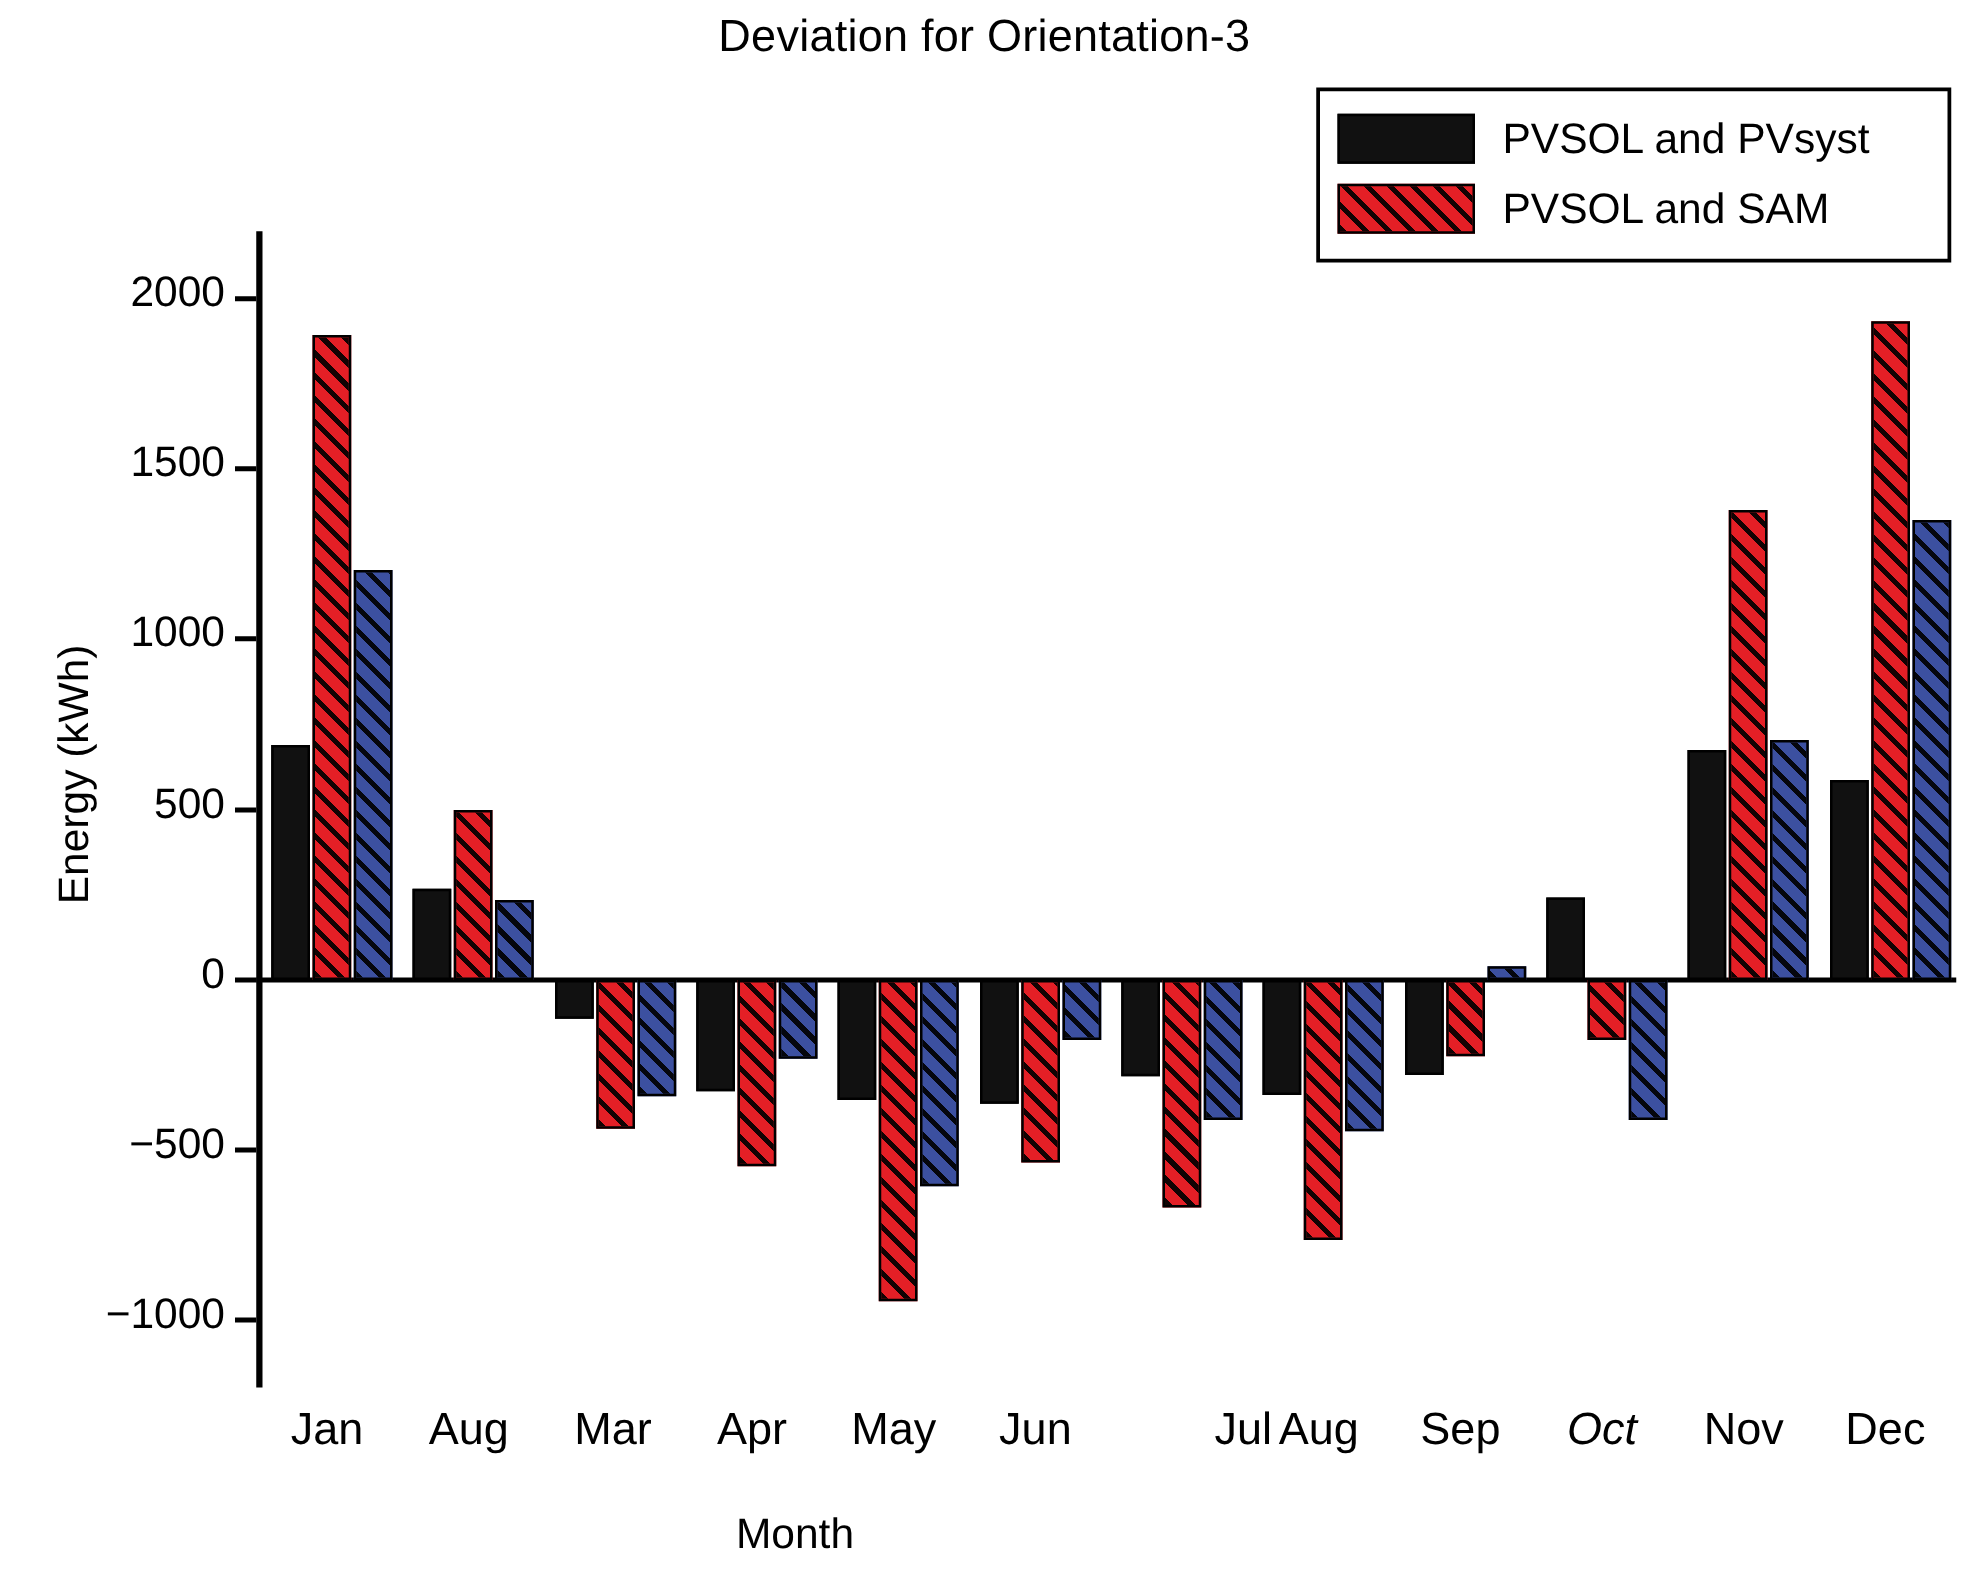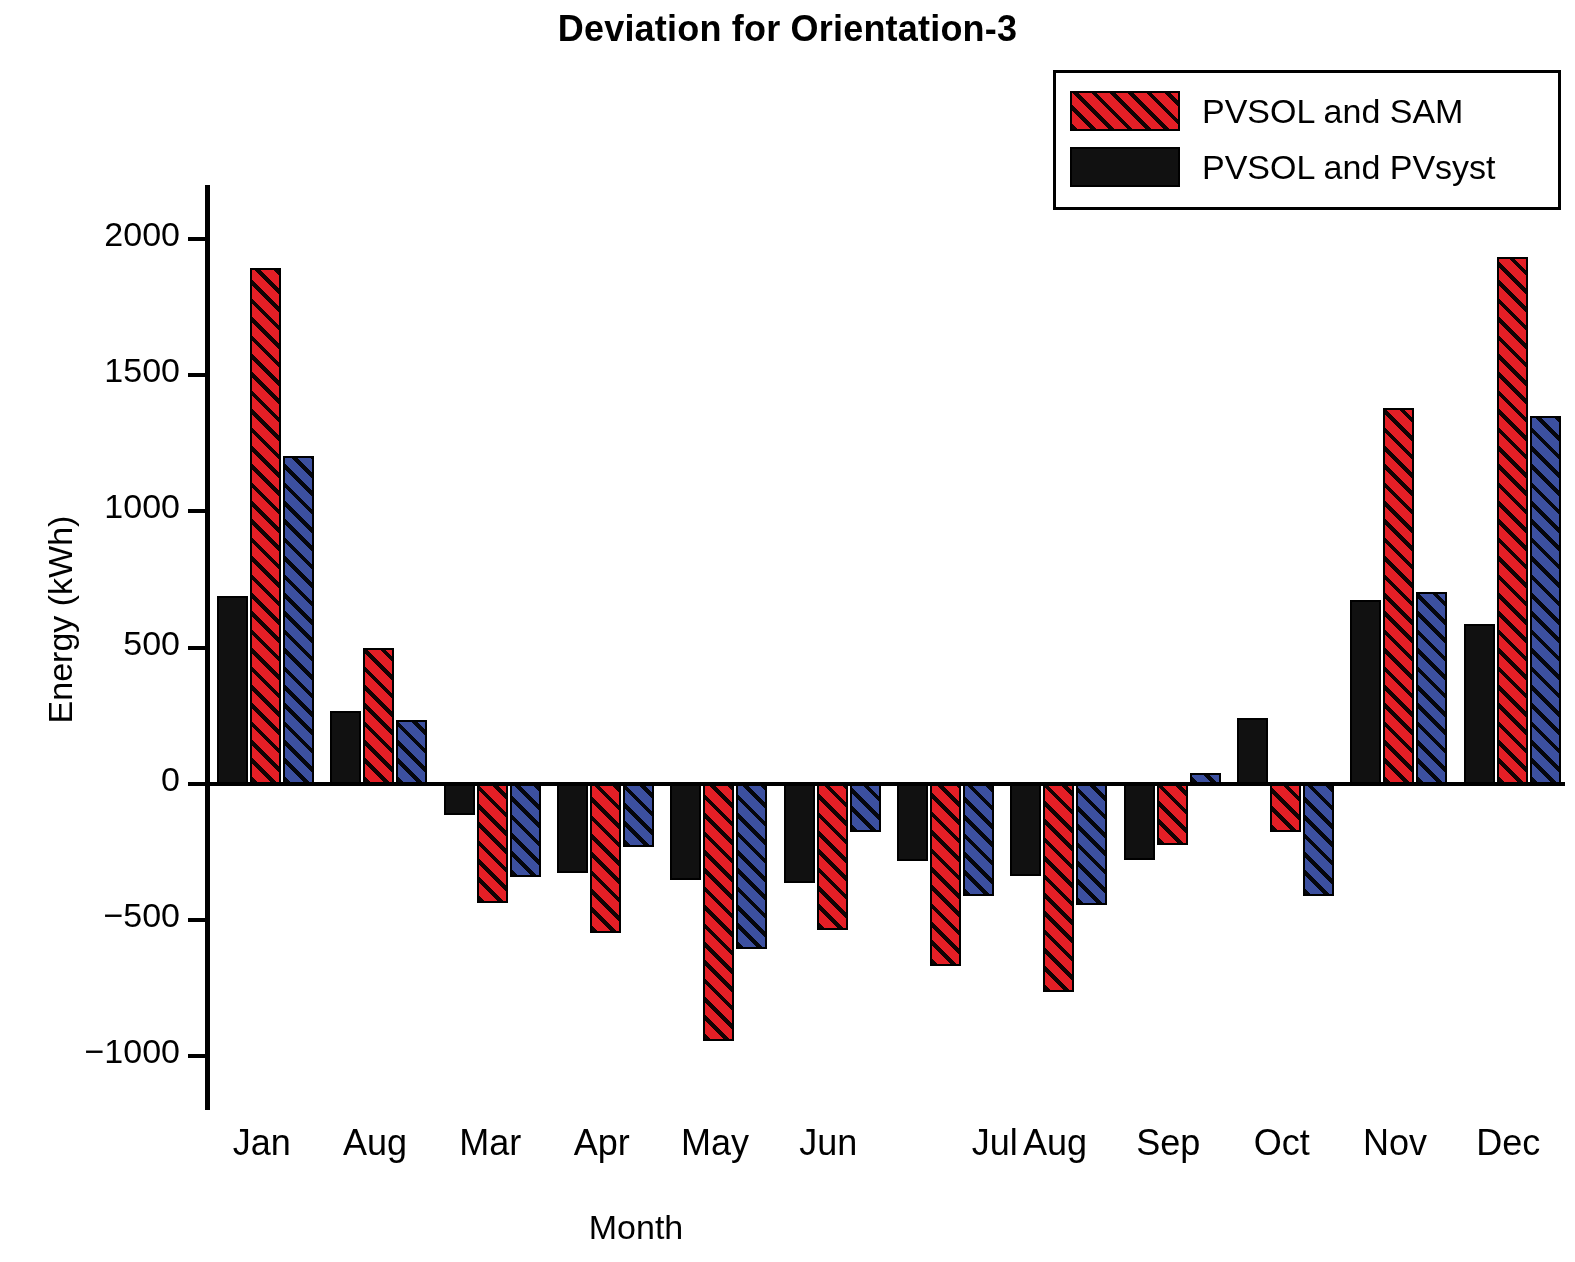--- a/index.html
+++ b/index.html
@@ -20,21 +20,21 @@
     height: 1262px;
   }
   
   .chart-title {
     position: absolute;
     left: 0;
     top: 8px;
     width: 1575px;
     text-align: center;
     font-size: 36px;
-    font-weight: bold;
+    font-weight: normal;
     letter-spacing: 0.2px;
   }
   
   .ylabel {
     position: absolute;
     left: -150px;
     top: 600px;
     width: 420px;
     text-align: center;
     font-size: 34px;
@@ -273,29 +273,29 @@
   <div id="xticks">
       <div class="xtick-label" style="left: 205px; width: 113.333px;">Jan</div>
       <div class="xtick-label" style="left: 318.333px; width: 113.333px;">Aug</div>
       <div class="xtick-label" style="left: 408px; width: 113.333px; text-align: right;">Mar</div>
       <div class="xtick-label" style="left: 545px; width: 113.333px;">Apr</div>
       <div class="xtick-label" style="left: 658.333px; width: 113.333px;">May</div>
       <div class="xtick-label" style="left: 771.667px; width: 113.333px;">Jun</div>
       <div class="xtick-label" style="left: 938px; width: 113.333px;">Jul</div>
       <div class="xtick-label" style="left: 998.333px; width: 113.333px;">Aug</div>
       <div class="xtick-label" style="left: 1111.67px; width: 113.333px;">Sep</div>
-      <div class="xtick-label" style="left: 1225px; width: 113.333px;">Oct</div>
+      <div class="xtick-label" style="left: 1225px; width: 113.333px; font-style: italic;">Oct</div>
       <div class="xtick-label" style="left: 1338.33px; width: 113.333px;">Nov</div>
       <div class="xtick-label" style="left: 1451.67px; width: 113.333px;">Dec</div>
     </div>
 
   <div id="legend">
+      <div class="legend-row">
+        <div class="legend-swatch black"></div>
+        <div class="legend-text">PVSOL and PVsyst</div>
+      </div>
       <div class="legend-row">
         <div class="legend-swatch red"></div>
         <div class="legend-text">PVSOL and SAM</div>
       </div>
-      <div class="legend-row">
-        <div class="legend-swatch black"></div>
-        <div class="legend-text">PVSOL and PVsyst</div>
-      </div>
     </div>
 
 </div>
 
 </body></html>

